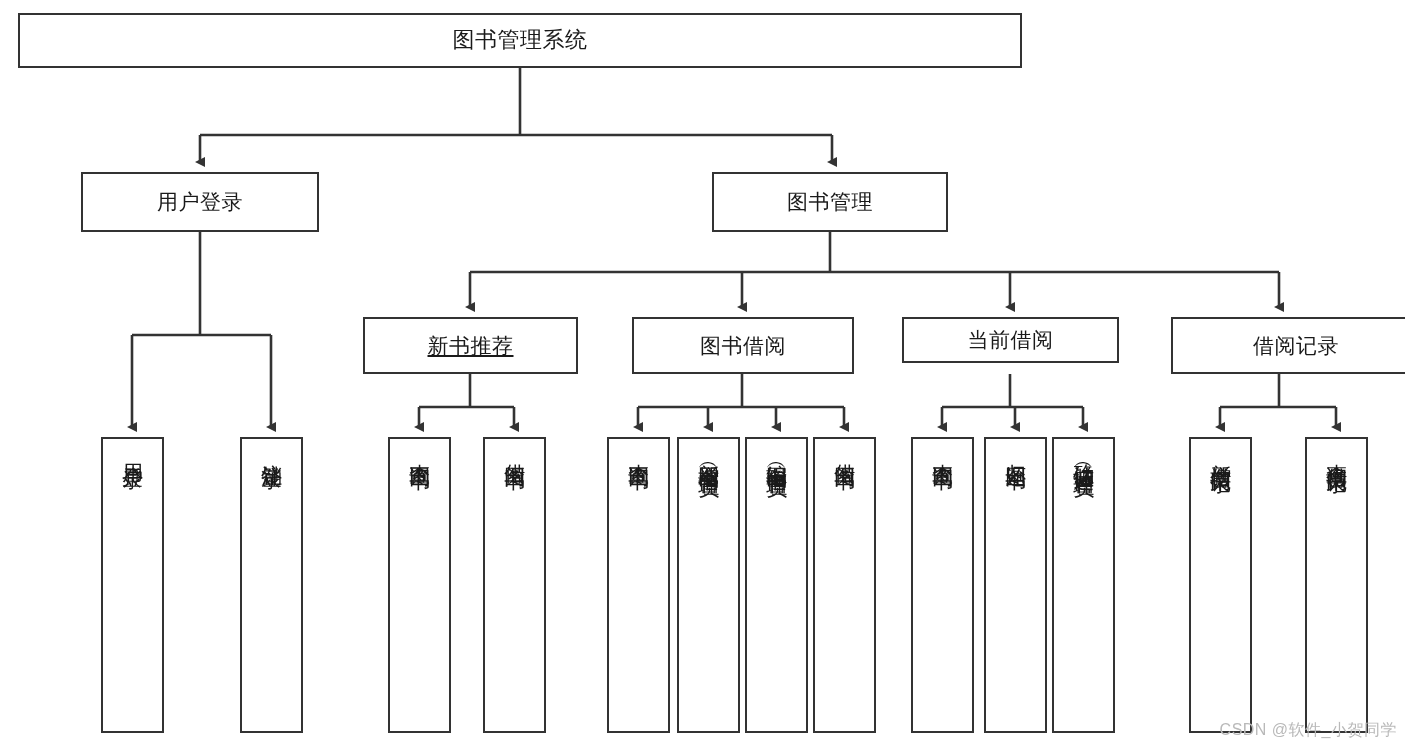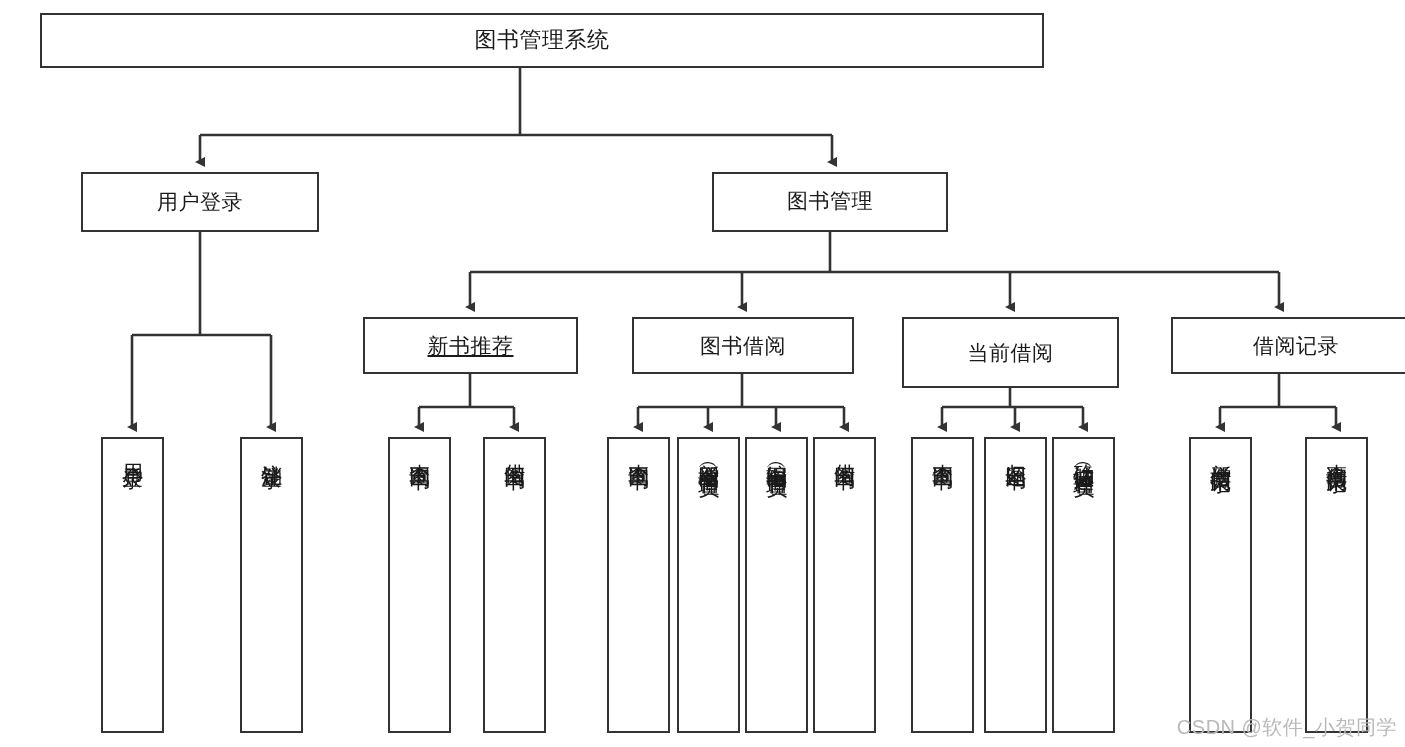--- a/index.html
+++ b/index.html
@@ -59,21 +59,21 @@
     line-height: 1.25;
     letter-spacing: 2px;
     color: #1a1a1a;
     white-space: nowrap;
     max-height: 282px;
   }
   .watermark {
     position: absolute;
     right: 8px;
     bottom: 6px;
-    font-size: 20px;
+    font-size: 16px;
     color: #b9b9b9;
     white-space: nowrap;
     letter-spacing: 0.5px;
   }
 </style>
 </head>
 <body>
 
 <div id="canvas">
 
@@ -132,38 +132,38 @@
     </g>
 
     <g stroke="#333333" stroke-width="2.6" fill="none">
       <path d="M 1279 374 L 1279 407"></path>
       <path d="M 1220 407 L 1336 407"></path>
       <path d="M 1220 407 L 1220 427" marker-end="url(#arrow)"></path>
       <path d="M 1336 407 L 1336 427" marker-end="url(#arrow)"></path>
     </g>
   </svg>
 
-  <div class="node node-h node-root" style="left:18px; top:13px; width:1004px; height:55px;margin-left:22px;">
+  <div class="node node-h node-root" style="left:18px; top:13px; width:1004px; height:55px;">
     <span class="label">图书管理系统</span>
   </div>
 
   <div class="node node-h" style="left:81px; top:172px; width:238px; height:60px;">
     <span class="label">用户登录</span>
   </div>
-  <div class="node node-h" style="left:712px; top:172px; width:236px; height:60px;font-family:Liberation Serif, serif;">
+  <div class="node node-h" style="left:712px; top:172px; width:236px; height:60px;">
     <span class="label">图书管理</span>
   </div>
 
   <div class="node node-h" style="left:363px; top:317px; width:215px; height:57px;text-decoration:underline;">
     <span class="label">新书推荐</span>
   </div>
   <div class="node node-h" style="left:632px; top:317px; width:222px; height:57px;text-align:center;">
     <span class="label">图书借阅</span>
   </div>
-  <div class="node node-h" style="left:902px; top:317px; width:217px; height:71px;align-items:center;">
+  <div class="node node-h" style="left:902px; top:317px; width:217px; height:46px;align-items:center;">
     <span class="label">当前借阅</span>
   </div>
   <div class="node node-h" style="left:1171px; top:317px; width:250px; height:57px;">
     <span class="label">借阅记录</span>
   </div>
 
   <div class="node node-v" style="left:101px; top:437px; width:63px; height:296px;">
     <span class="label">用户登录</span>
   </div>
   <div class="node node-v" style="left:240px; top:437px; width:63px; height:296px;">

